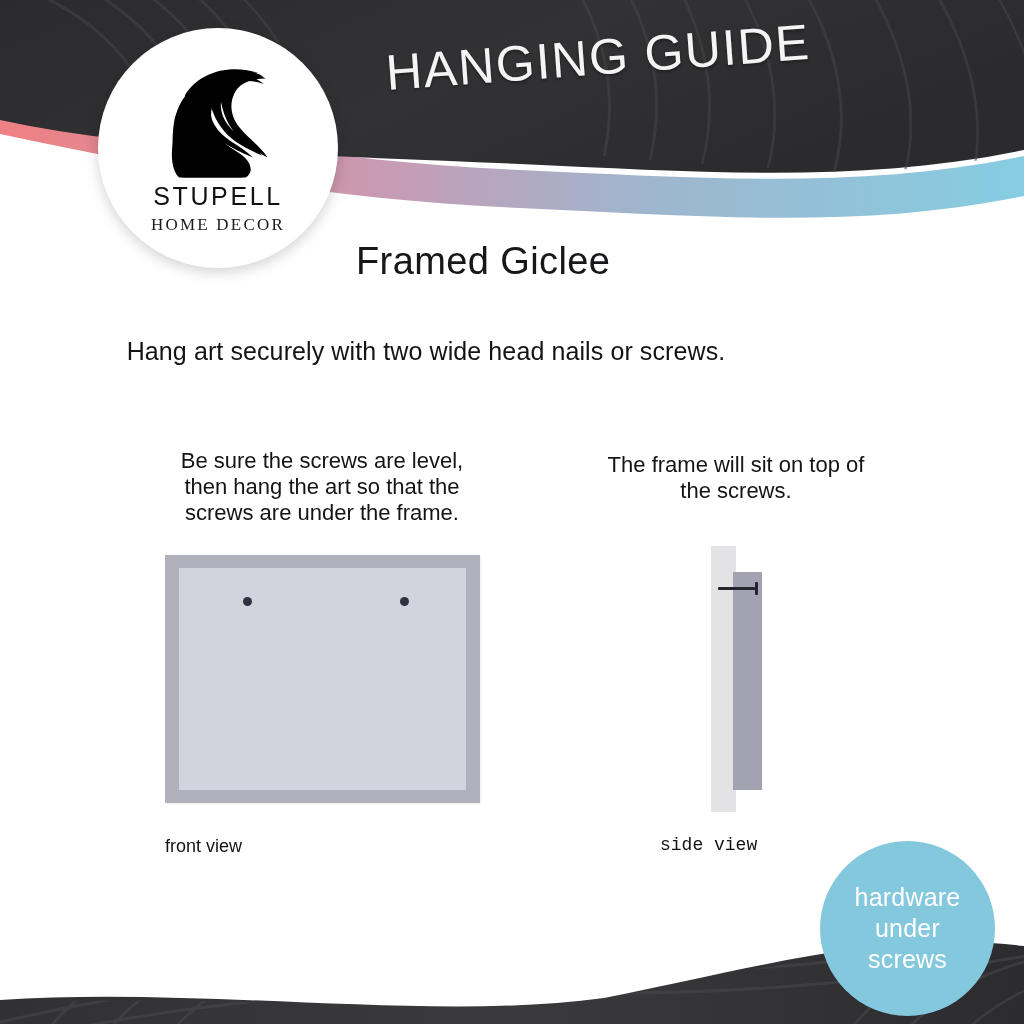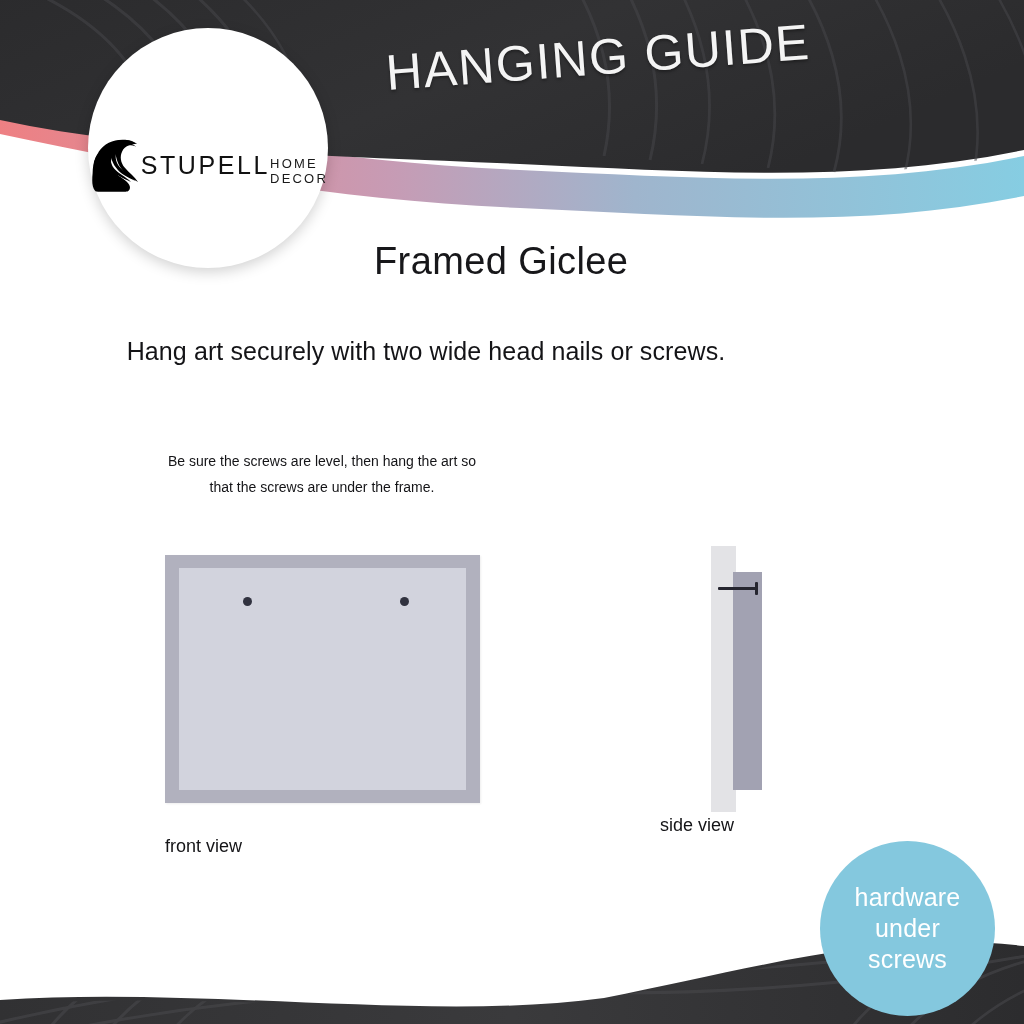--- a/index.html
+++ b/index.html
@@ -23,68 +23,69 @@
   .bg-svg {
     position:absolute;
     left:0; top:0;
     width:1024px; height:1024px;
     pointer-events:none;
   }
 
   
   .logo-badge {
     position:absolute;
-    left:88px; top:28px;
+    left:98px; top:28px;
     width:240px; height:240px;
     border-radius:50%;
     background:#ffffff;
     box-shadow:0 4px 14px rgba(0,0,0,0.18);
     display:flex;
-    flex-direction:row;
+    flex-direction:column;
     align-items:center;
     justify-content:flex-start;
     padding-top:30px;
     z-index:6;
   }
   .logo-mark { width:110px; height:120px; display:block; }
   .logo-name {
     font-size:25px;
     letter-spacing:2.6px;
     color:#111111;
     margin-top:4px;
     font-family:"Liberation Sans", sans-serif;
     font-weight:400;
   }
   .logo-sub {
-    font-size:13px;
+    font-size:17px;
     letter-spacing:2.2px;
     color:#1a1a1a;
-    margin-top:15px;
-    font-weight:400;
+    margin-top:4px;
+    font-weight:400;
+    font-family:Liberation Serif, serif;
   }
 
   
   .header-title {
     position:absolute;
     left:386px; top:44px;
     font-size:50px;
     font-weight:400;
     color:#f4f4f4;
     letter-spacing:1.5px;
     transform:rotate(-4.2deg);
     transform-origin:left center;
     text-shadow:0 2px 3px rgba(0,0,0,0.35);
     z-index:5;
     white-space:nowrap;
   }
 
   
   .product-title {
     position:absolute;
-    left:374px; top:240px;
+    left:356px; top:240px;
     font-size:38px;
     color:#17171a;
     font-weight:400;
     letter-spacing:0.4px;
     z-index:5;
   }
 
   
   .lead-line {
     position:absolute;
@@ -94,21 +95,21 @@
     font-size:25px;
     color:#141417;
     font-weight:400;
     letter-spacing:0.1px;
     z-index:5;
   }
 
   
   .caption {
     position:absolute;
-    font-size:14px;
+    font-size:22px;
     line-height:26px;
     color:#141417;
     text-align:center;
     z-index:5;
   }
   .caption-left  { left:164px; top:448px; width:316px; }
   .caption-right { left:596px; top:452px; width:280px; }
 
   
   .front-view {
@@ -171,21 +172,21 @@
 
   
   .view-label {
     position:absolute;
     font-size:18px;
     color:#141417;
     text-align:left;
     z-index:5;
   }
   .view-label.front { left:165px; top:836px; width:315px; }
-  .view-label.side  { left:660px; top:815px; width:160px; }
+  .view-label.side  { left:660px; top:835px; width:160px;font-family:Liberation Mono, monospace; }
 
   
   .hw-badge {
     position:absolute;
     left:820px; top:841px;
     width:175px; height:175px;
     border-radius:50%;
     background:#84c8de;
     display:flex;
     flex-direction:column;
@@ -296,20 +297,21 @@
     <div class="logo-sub">HOME DECOR</div>
   </div>
 
   <div class="header-title">HANGING GUIDE</div>
 
   <div class="product-title">Framed Giclee</div>
 
   <div class="lead-line">Hang art securely with two wide head nails or screws.</div>
 
   <div class="caption caption-left">Be sure the screws are level, then hang the art so that the screws are under the frame.</div>
+  <div class="caption caption-right">The frame will sit on top of the screws.</div>
 
   <div class="front-view">
     <div class="front-view-mat">
       <div class="screw-dot left"></div>
       <div class="screw-dot right"></div>
     </div>
   </div>
   <div class="view-label front">front view</div>
 
   <div class="side-view">

